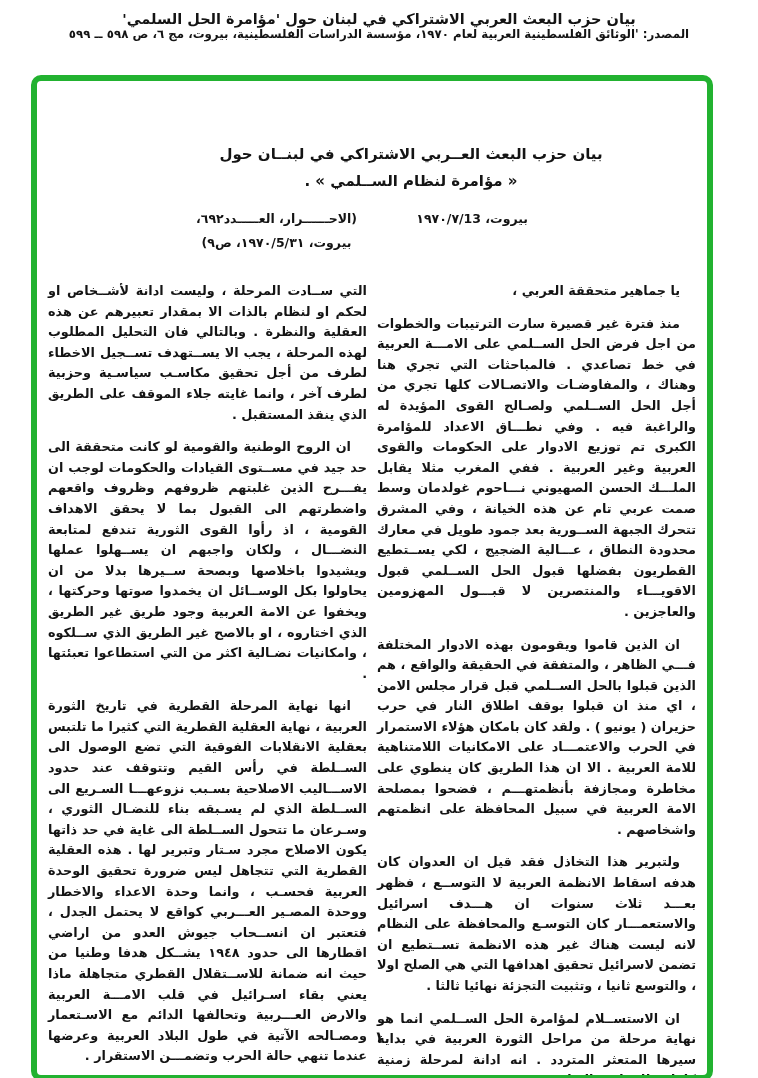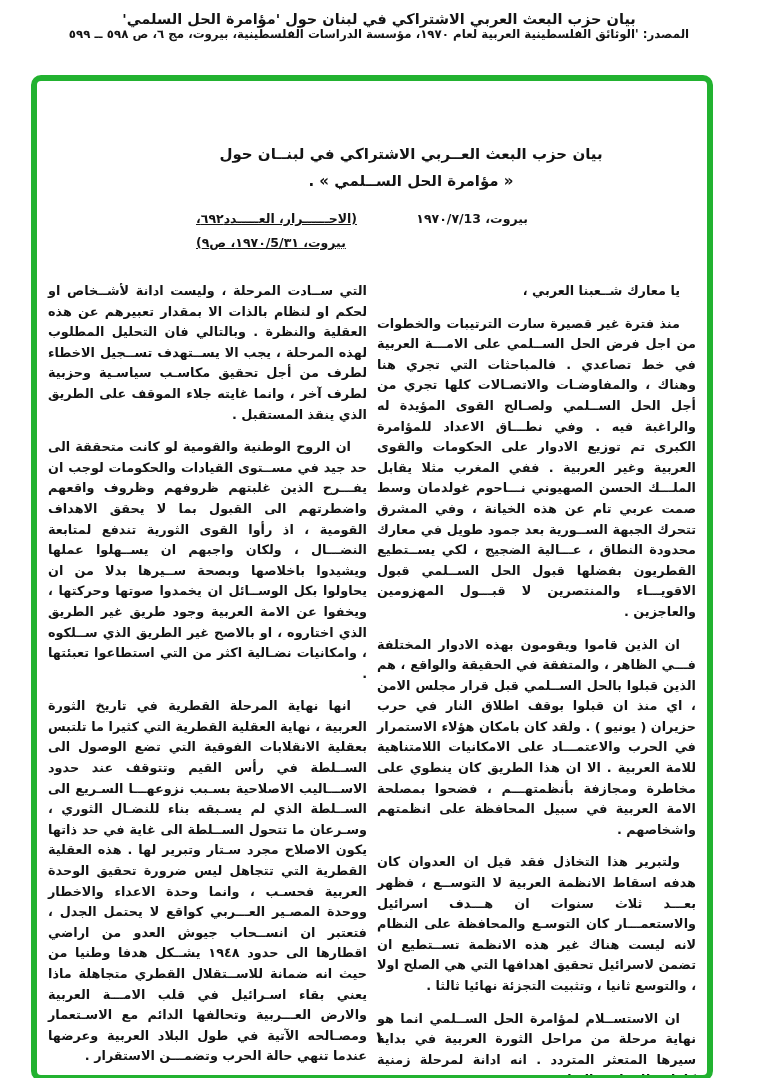--- a/index.html
+++ b/index.html
@@ -39,21 +39,21 @@
     display: flex;
     justify-content: space-between;
     align-items: flex-start;
     margin-top: 12px;
     padding-right: 168px;
     padding-left: 148px;
     font-weight: bold;
     font-size: 12.5px;
     line-height: 24px;
   }
-  .date-row .source-block { text-align: left; text-decoration: underline; }
+  .date-row .source-block { text-align: center; }
 
   .columns { display: flex; gap: 10px; margin-top: 14px; }
   .col {
     flex: 1;
     font-size: 12.8px;
     font-weight: bold;
     line-height: 20.6px;
     text-align: justify;
   }
   .col p { text-indent: 16px; margin-bottom: 4px; margin-top: 12px; }
@@ -74,34 +74,34 @@
 
   <div class="top-header">
     <div class="h1">بيان حزب البعث العربي الاشتراكي في لبنان حول 'مؤامرة الحل السلمي'</div>
     <div class="h2">المصدر: 'الوثائق الفلسطينية العربية لعام ١٩٧٠، مؤسسة الدراسات الفلسطينية، بيروت، مج ٦، ص ٥٩٨ ــ ٥٩٩</div>
   </div>
 
   <div class="frame" style="border-color: rgb(34, 178, 48);">
 
     <div class="doc-title">
       <div>بيان حزب البعث العــربي الاشتراكي في لبنــان حول</div>
-      <div>« مؤامرة الحل الســلمي » .</div>
+      <div>« مؤامرة لنظام الســلمي » .</div>
     </div>
 
     <div class="date-row">
       <div>بيروت، ١٩٧٠/٧/13</div>
       <div class="source-block">
         <div>(الاحــــــرار، العـــــدد٦٩٢،</div>
         <div>بيروت، ١٩٧٠/5/٣١، ص٩)</div>
       </div>
     </div>
 
     <div class="columns">
       <div class="col">
-        <p class="no-indent">يا معارك شــعبنا العربي ،</p>
+        <p class="no-indent">يا جماهير متحققة العربي ،</p>
         <p>منذ فترة غير قصيرة سارت الترتيبات والخطوات من اجل فرض الحل الســلمي على الامـــة العربية في خط تصاعدي . فالمباحثات التي تجري هنا وهناك ، والمفاوضـات والاتصـالات كلها تجري من أجل الحل الســلمي ولصـالح القوى المؤيدة له والراغبة فيه . وفي نطـــاق الاعداد للمؤامرة الكبرى تم توزيع الادوار على الحكومات والقوى العربية وغير العربية . ففي المغرب مثلا يقابل الملـــك الحسن الصهيوني نـــاحوم غولدمان وسط صمت عربي تام عن هذه الخيانة ، وفي المشرق تتحرك الجبهة الســورية بعد جمود طويل في معارك محدودة النطاق ، عـــالية الضجيج ، لكي يســتطيع القطريون بفضلها قبول الحل الســلمي قبول الاقويـــاء والمنتصرين لا قبـــول المهزومين والعاجزين .</p>
         <p>ان الذين قاموا ويقومون بهذه الادوار المختلفة فـــي الظاهر ، والمتفقة في الحقيقة والواقع ، هم الذين قبلوا بالحل الســلمي قبل قرار مجلس الامن ، اي منذ ان قبلوا بوقف اطلاق النار في حرب حزيران ( يونيو ) . ولقد كان بامكان هؤلاء الاستمرار في الحرب والاعتمـــاد على الامكانيات اللامتناهية للامة العربية . الا ان هذا الطريق كان ينطوي على مخاطرة ومجازفة بأنظمتهـــم ، فضحوا بمصلحة الامة العربية في سبيل المحافظة على انظمتهم واشخاصهم .</p>
         <p>ولتبرير هذا التخاذل فقد قيل ان العدوان كان هدفه اسقاط الانظمة العربية لا التوســع ، فظهر بعـــد ثلاث سنوات ان هـــدف اسرائيل والاستعمـــار كان التوسـع والمحافظة على النظام لانه ليست هناك غير هذه الانظمة تســتطيع ان تضمن لاسرائيل تحقيق اهدافها التي هي الصلح اولا ، والتوسع ثانيا ، وتثبيت التجزئة نهائيا ثالثا .</p>
         <p>ان الاستســلام لمؤامرة الحل الســلمي انما هو نهاية مرحلة من مراحل الثورة العربية في بداية سيرها المتعثر المتردد . انه ادانة لمرحلة زمنية كاملة وللعقلية والنظرة</p>
       </div>
       <div class="col">
         <p style="text-indent:0">التي ســادت المرحلة ، وليست ادانة لأشــخاص او لحكم او لنظام بالذات الا بمقدار تعبيرهم عن هذه العقلية والنظرة . وبالتالي فان التحليل المطلوب لهذه المرحلة ، يجب الا يســتهدف تســجيل الاخطاء لطرف من أجل تحقيق مكاسـب سياسـية وحزبية لطرف آخر ، وانما غايته جلاء الموقف على الطريق الذي ينقذ المستقبل .</p>
         <p>ان الروح الوطنية والقومية لو كانت متحققة الى حد جيد في مســتوى القيادات والحكومات لوجب ان يفـــرح الذين غلبتهم ظروفهم وظروف واقعهم واضطرتهم الى القبول بما لا يحقق الاهداف القومية ، اذ رأوا القوى الثورية تندفع لمتابعة النضـــال ، ولكان واجبهم ان يســهلوا عملها ويشيدوا باخلاصها وبصحة ســيرها بدلا من ان يحاولوا بكل الوســائل ان يخمدوا صوتها وحركتها ، ويخفوا عن الامة العربية وجود طريق غير الطريق الذي اختاروه ، او بالاصح غير الطريق الذي ســلكوه ، وامكانيات نضـالية اكثر من التي استطاعوا تعبئتها .</p>
         <p>انها نهاية المرحلة القطرية في تاريخ الثورة العربية ، نهاية العقلية القطرية التي كثيرا ما تلتبس بعقلية الانقلابات الفوقية التي تضع الوصول الى الســلطة في رأس القيم وتتوقف عند حدود الاســـاليب الاصلاحية بسـبب نزوعهـــا السـريع الى الســلطة الذي لم يسـبقه بناء للنضـال الثوري ، وسـرعان ما تتحول الســلطة الى غاية في حد ذاتها يكون الاصلاح مجرد سـتار وتبرير لها . هذه العقلية القطرية التي تتجاهل ليس ضرورة تحقيق الوحدة العربية فحسـب ، وانما وحدة الاعداء والاخطار ووحدة المصـير العـــربي كواقع لا يحتمل الجدل ، فتعتبر ان انســحاب جيوش العدو من اراضي اقطارها الى حدود ١٩٤٨ يشــكل هدفا وطنيا من حيث انه ضمانة للاســتقلال القطري متجاهلة ماذا يعني بقاء اسـرائيل في قلب الامـــة العربية والارض العـــربية وتحالفها الدائم مع الاسـتعمار ومصـالحه الآتية في طول البلاد العربية وعرضها عندما تنهي حالة الحرب وتضمـــن الاستقرار .</p>
 

